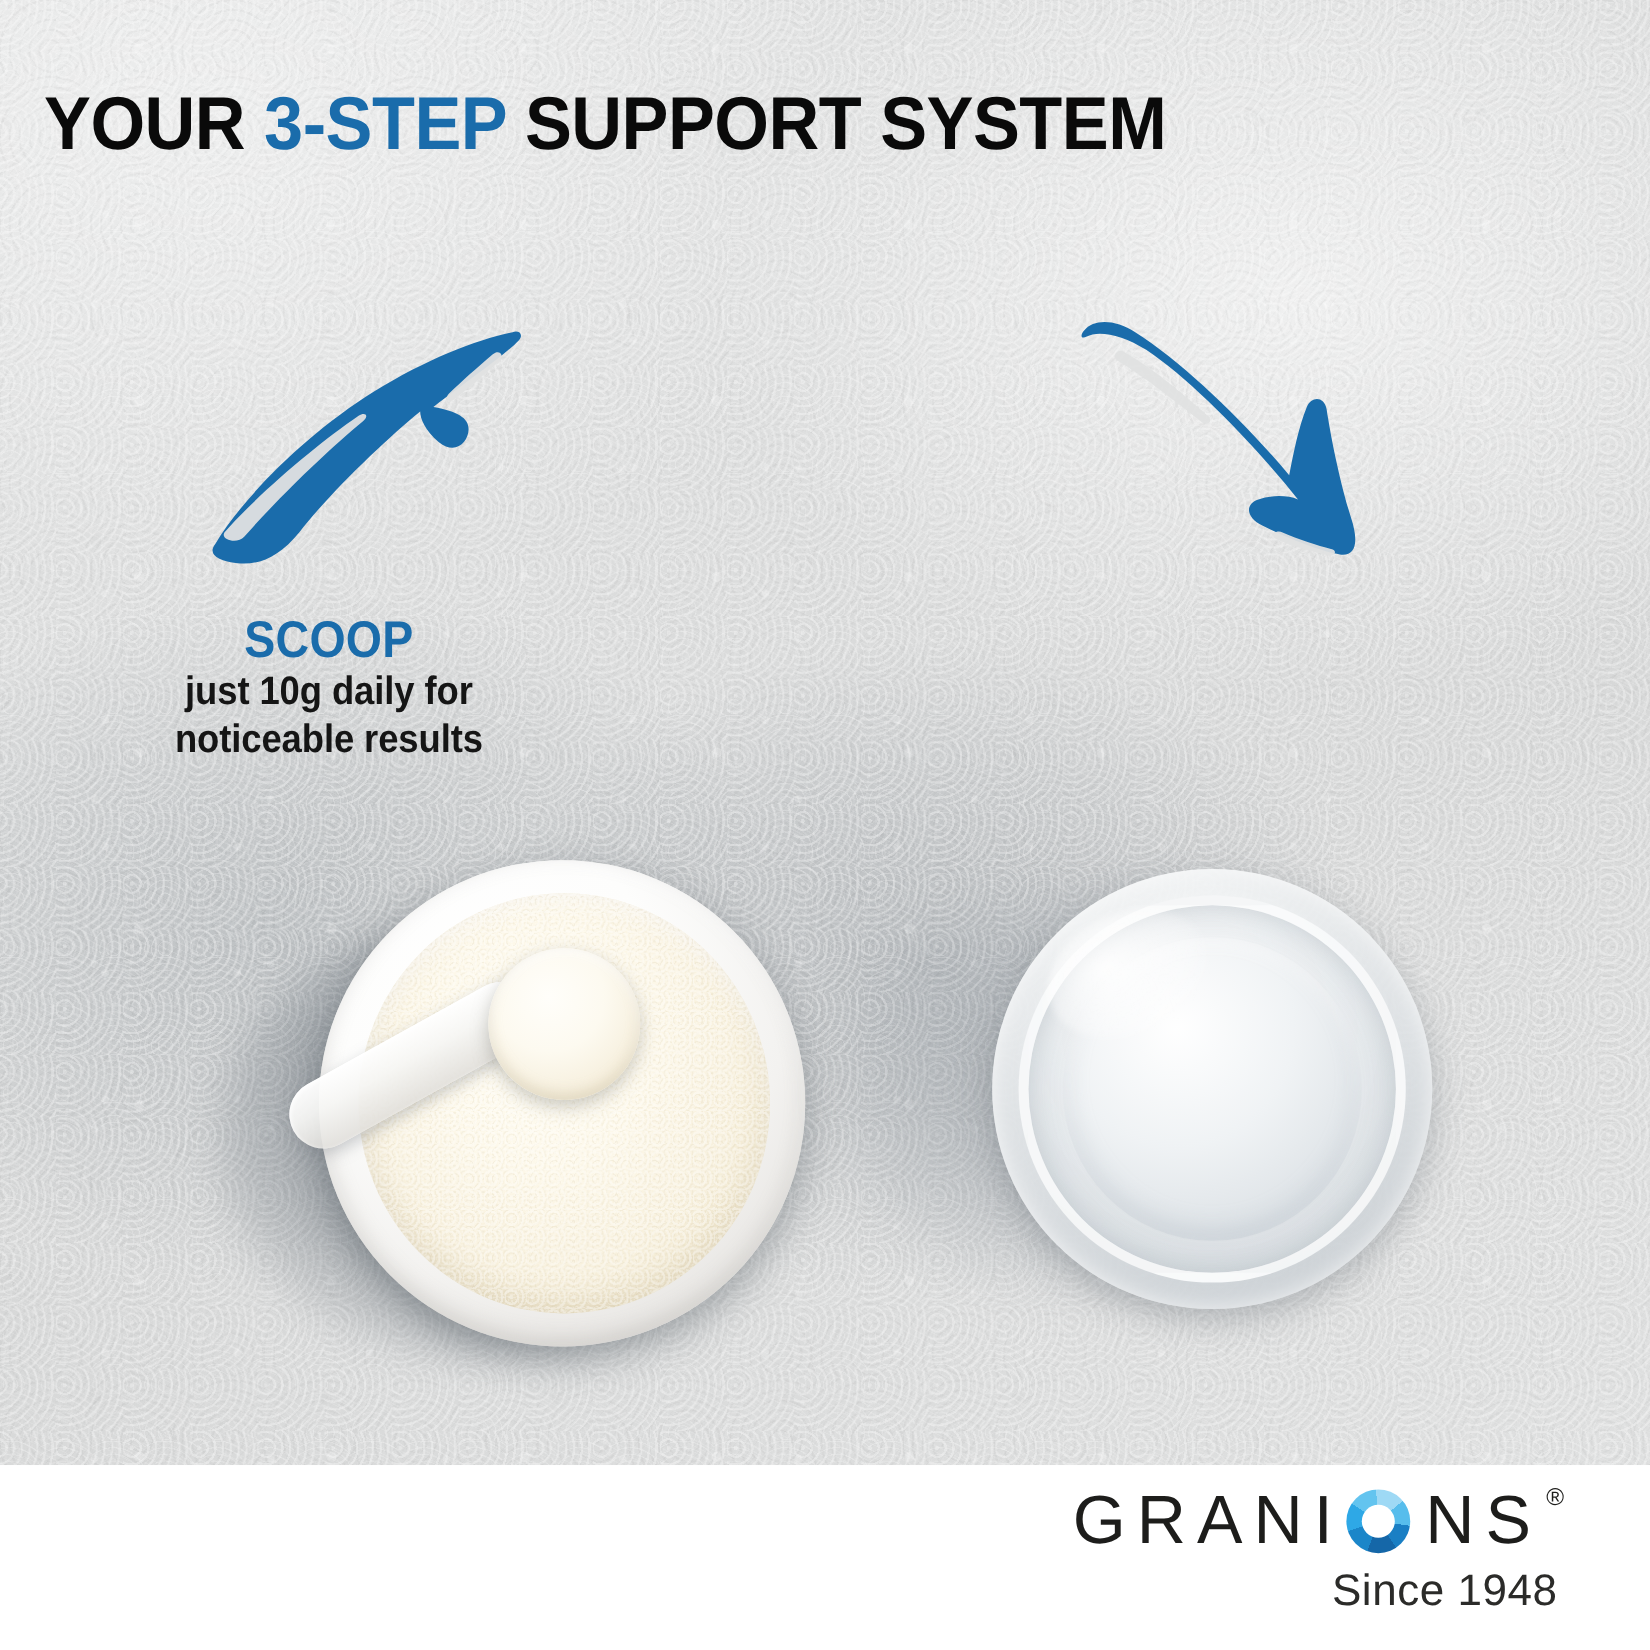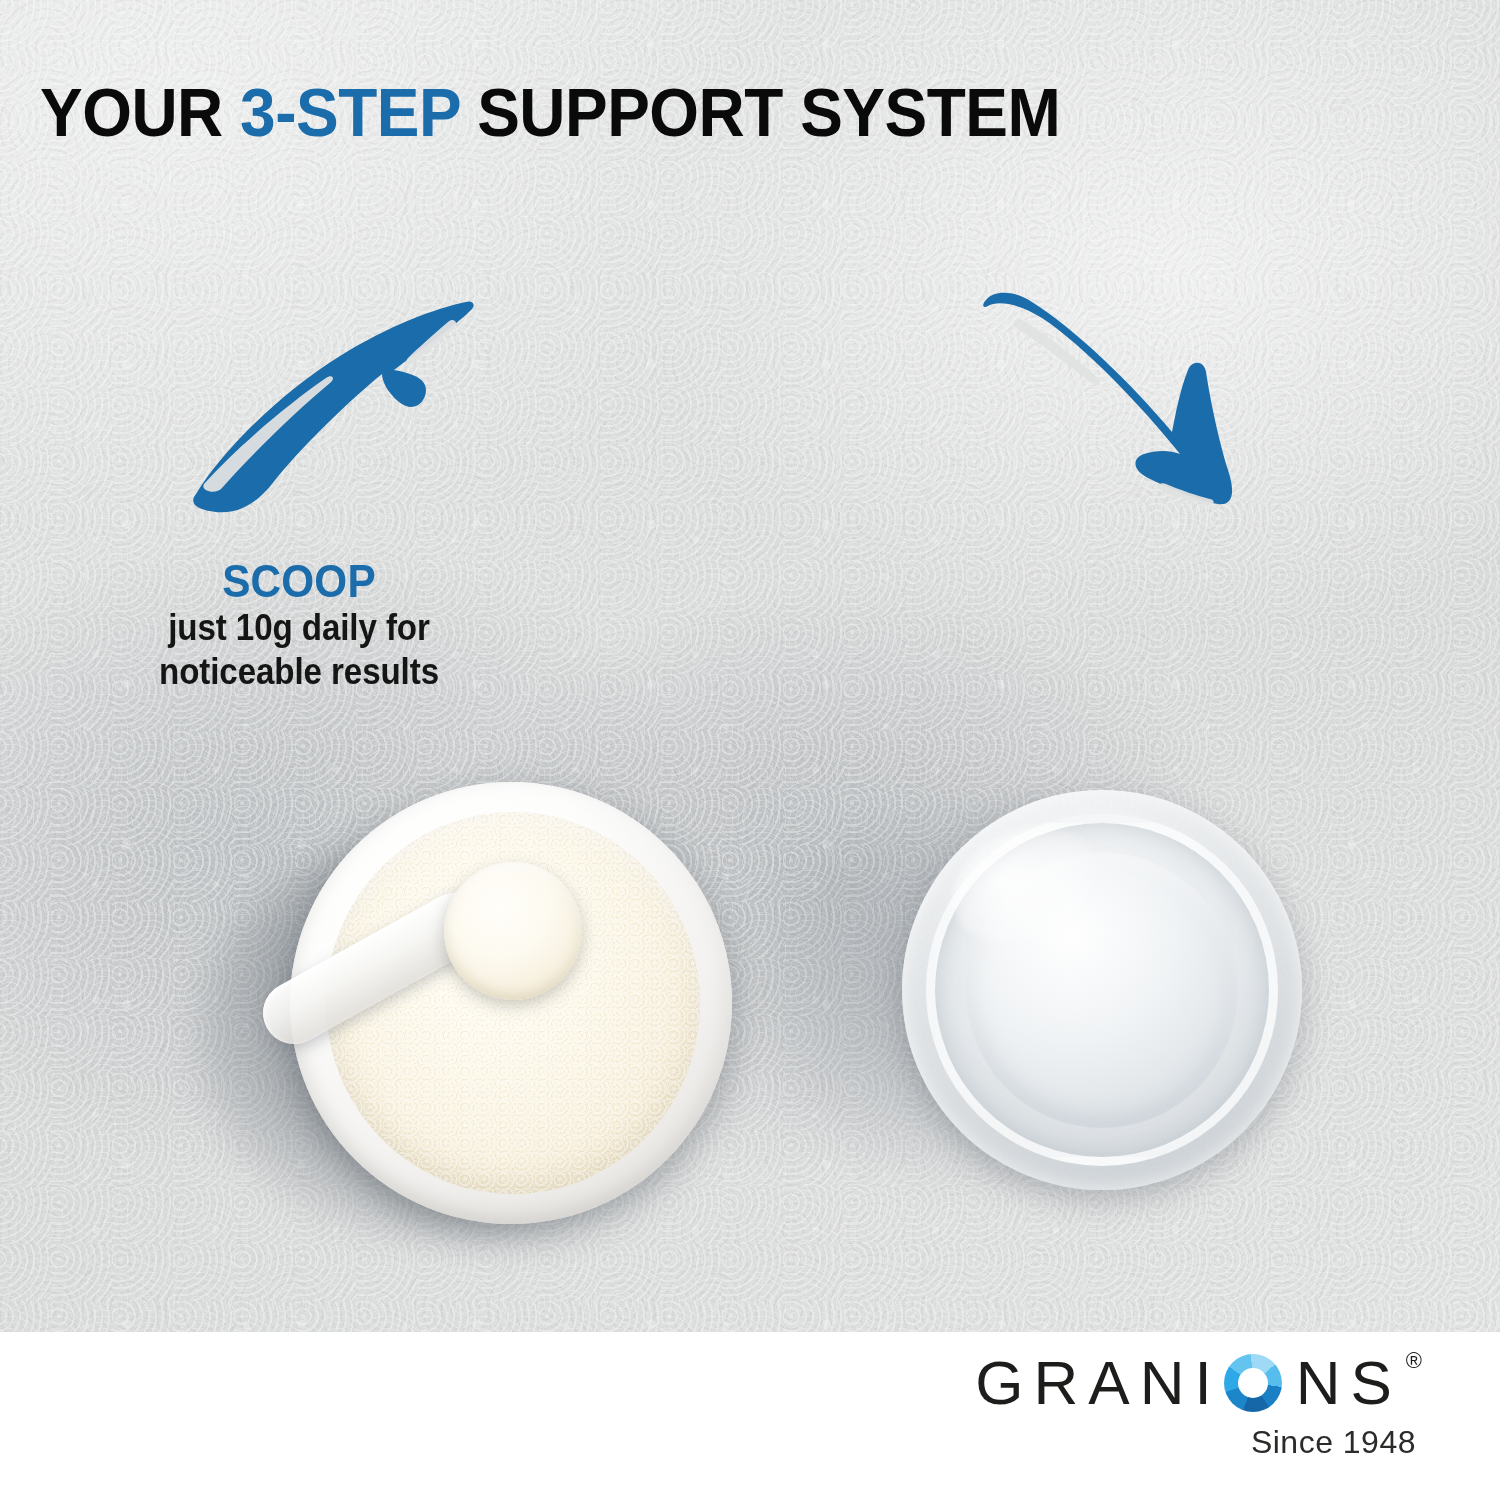--- a/index.html
+++ b/index.html
@@ -281,21 +281,21 @@
   }
   #logo-reg {
     font-size: 22px;
     letter-spacing: 0;
     vertical-align: super;
     margin-left: 4px;
     position: relative;
     top: -22px;
   }
   #logo-tagline {
-    font-size: 32px;
+    font-size: 40px;
     color: #2b2b29;
     letter-spacing: 0.5px;
     margin-top: 10px;
     margin-right: 6px;
   }
 </style>
 </head>
 <body>
 
 <div id="poster">

